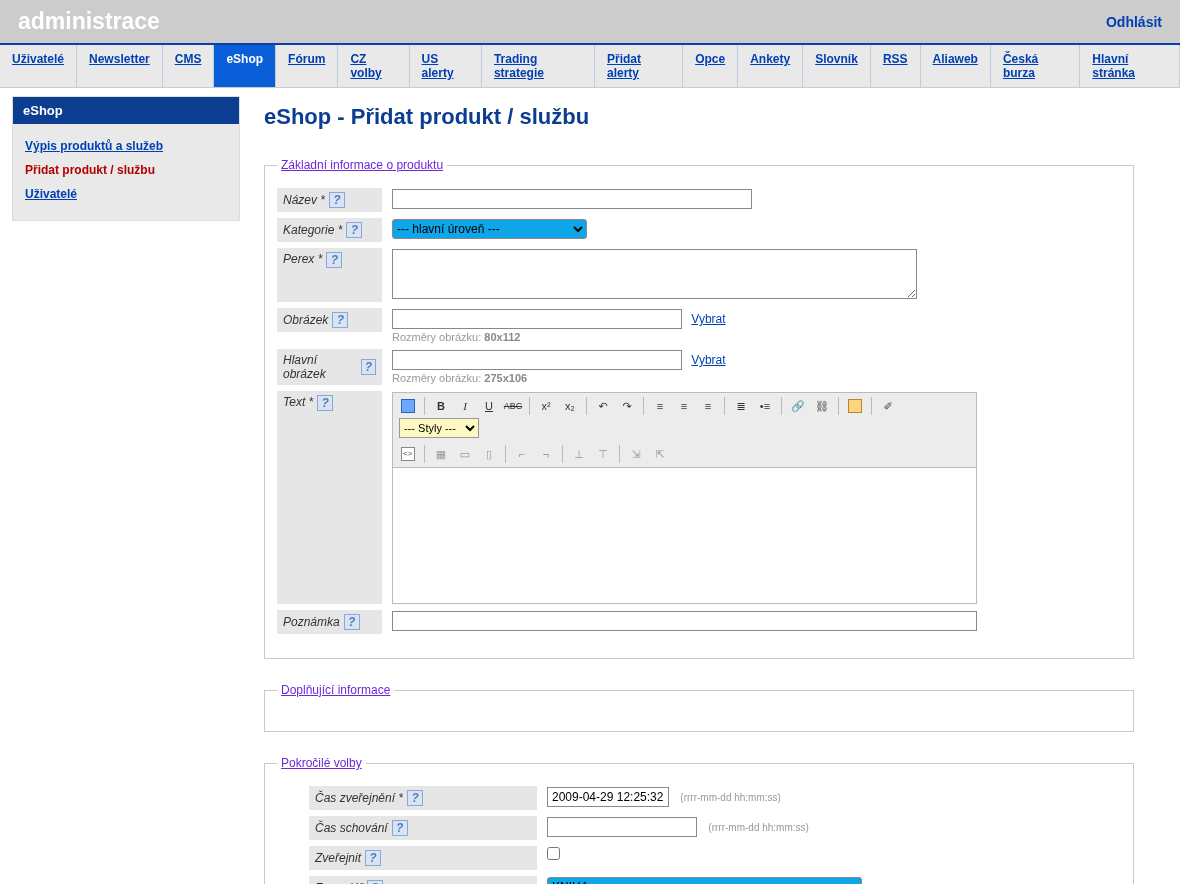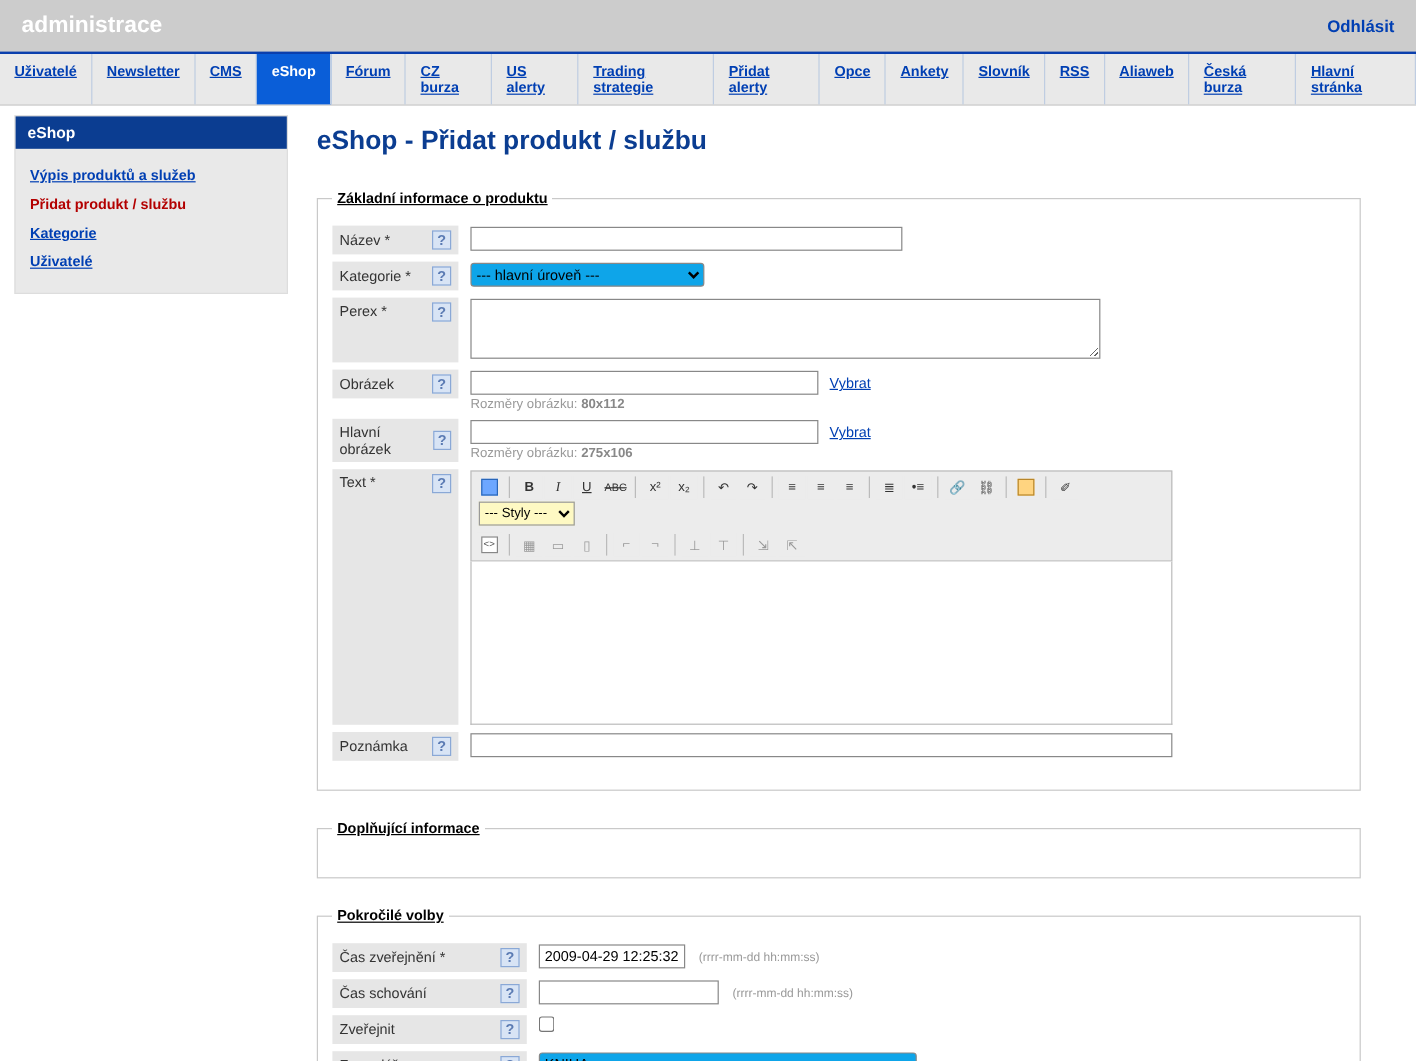--- a/index.html
+++ b/index.html
@@ -2,21 +2,21 @@
 <html><head>
 <meta charset="utf-8">
 <style>
   * { box-sizing: border-box; margin: 0; padding: 0; }
   body { font-family: Arial, Helvetica, sans-serif; font-size: 12px; background: #fff; color: #000; }
   a { color: #003fb3; text-decoration: underline; cursor: pointer; }
   .header {
     background: #cccccc; height: 45px; display: flex; align-items: center;
     justify-content: space-between; padding: 0 18px; border-bottom: 2px solid #0a3fad;
   }
-  .header-title { color: #fff; font-size: 19px; font-weight: bold; }
+  .header-title { color: #fff; font-size: 23px; font-weight: bold; }
   .logout { color: #003fb3; font-weight: bold; font-size: 14px; text-decoration: none; }
   .topnav { background: #e9e9e9; display: flex; padding: 0; border-bottom: 1px solid #ccc; }
   .topnav-item {
     padding: 7px 12px; font-size: 12px; color: #003fb3; font-weight: bold;
     text-decoration: underline; border-right: 1px solid #bfcde2; cursor: pointer;
   }
   .topnav-item.active { background: #0a5ed8; color: #fff; text-decoration: none; }
   .layout { display: flex; padding: 0; }
   .sidebar { width: 248px; padding: 8px 8px 8px 12px; }
   .sidebar-box { background: #e9e9e9; border: 1px solid #ddd; }
@@ -24,28 +24,28 @@
   .sidebar-list { list-style: none; padding: 10px 12px 14px; border-radius: 12px; }
   .sidebar-list li { padding: 5px 0; }
   .sidebar-list a { font-weight: bold; font-size: 12px; }
   .sidebar-list a.active { color: #b30000; text-decoration: none; }
   .main { flex: 1; padding: 16px 24px 40px 16px; max-width: 910px; }
   .page-title { color: #0b3d91; font-size: 22px; font-weight: bold; margin-bottom: 28px; }
   fieldset {
     border: 1px solid #c9c9c9; padding: 16px 12px 18px; margin-bottom: 24px;
     position: relative; background: #fff;
   }
-  legend { color: #000000; font-weight: bold; font-size: 12px; padding: 0 4px; text-decoration: underline; }
+  legend { color: #6d28d9; font-weight: normal; font-size: 12px; padding: 0 4px; text-decoration: underline; }
   .form-row { display: flex; align-items: flex-start; margin-bottom: 6px; }
   .label-col {
-    width: 105px; display: flex; align-items: center; justify-content: space-between;
+    width: 105px; display: flex; align-items: center; 
     background: #e6e6e6; padding: 4px 6px 4px 6px; margin-right: 10px; min-height: 22px;
-    font-size: 12px; color: #333;
-  }
-  .label-col-wide { width: 162px; }
+    font-size: 12px; color: #333; font-style: italic;
+  }
+  .label-col-wide { width: 228px; margin-left: 32px; }
   .help-box {
     width: 16px; height: 16px; border: 1px solid #8aa8d6; background: #d8e4f5;
     color: #5b7bb3; font-size: 12px; line-height: 14px; text-align: center;
     font-weight: bold; margin-left: 4px; cursor: help;
   }
   .input-col { flex: 1; padding-top: 1px; }
   input[type=text].std { height: 20px; border: 1px solid #888; padding: 1px 4px; font-size: 12px; }
   textarea.std { border: 1px solid #888; padding: 2px 4px; font-size: 12px; font-family: inherit; resize: both; }
   select.std { font-size: 12px; height: 20px; border: 1px solid #888; background: #0ea5e9; }
   .aqua-select {
@@ -84,42 +84,41 @@
   <div class="header-title">administrace</div>
   <a class="logout">Odhlásit</a>
 </div>
 
 <div class="topnav">
   <span class="topnav-item">Uživatelé</span>
   <span class="topnav-item">Newsletter</span>
   <span class="topnav-item">CMS</span>
   <span class="topnav-item active">eShop</span>
   <span class="topnav-item">Fórum</span>
-  <span class="topnav-item">CZ burza</span>
+  <span class="topnav-item">CZ volby</span>
   <span class="topnav-item">US alerty</span>
   <span class="topnav-item">Trading strategie</span>
   <span class="topnav-item">Přidat alerty</span>
   <span class="topnav-item">Opce</span>
   <span class="topnav-item">Ankety</span>
   <span class="topnav-item">Slovník</span>
   <span class="topnav-item">RSS</span>
   <span class="topnav-item">Aliaweb</span>
   <span class="topnav-item">Česká burza</span>
   <span class="topnav-item">Hlavní stránka</span>
 </div>
 
 <div class="layout">
 
   <div class="sidebar">
     <div class="sidebar-box">
       <div class="sidebar-title">eShop</div>
       <ul class="sidebar-list">
         <li><a>Výpis produktů a služeb</a></li>
         <li><a class="active">Přidat produkt / službu</a></li>
-        <li><a>Kategorie</a></li>
         <li><a>Uživatelé</a></li>
       </ul>
     </div>
   </div>
 
   <div class="main">
     <h1 class="page-title">eShop - Přidat produkt / službu</h1>
 
     <fieldset>
       <legend>Základní informace o produktu</legend>

